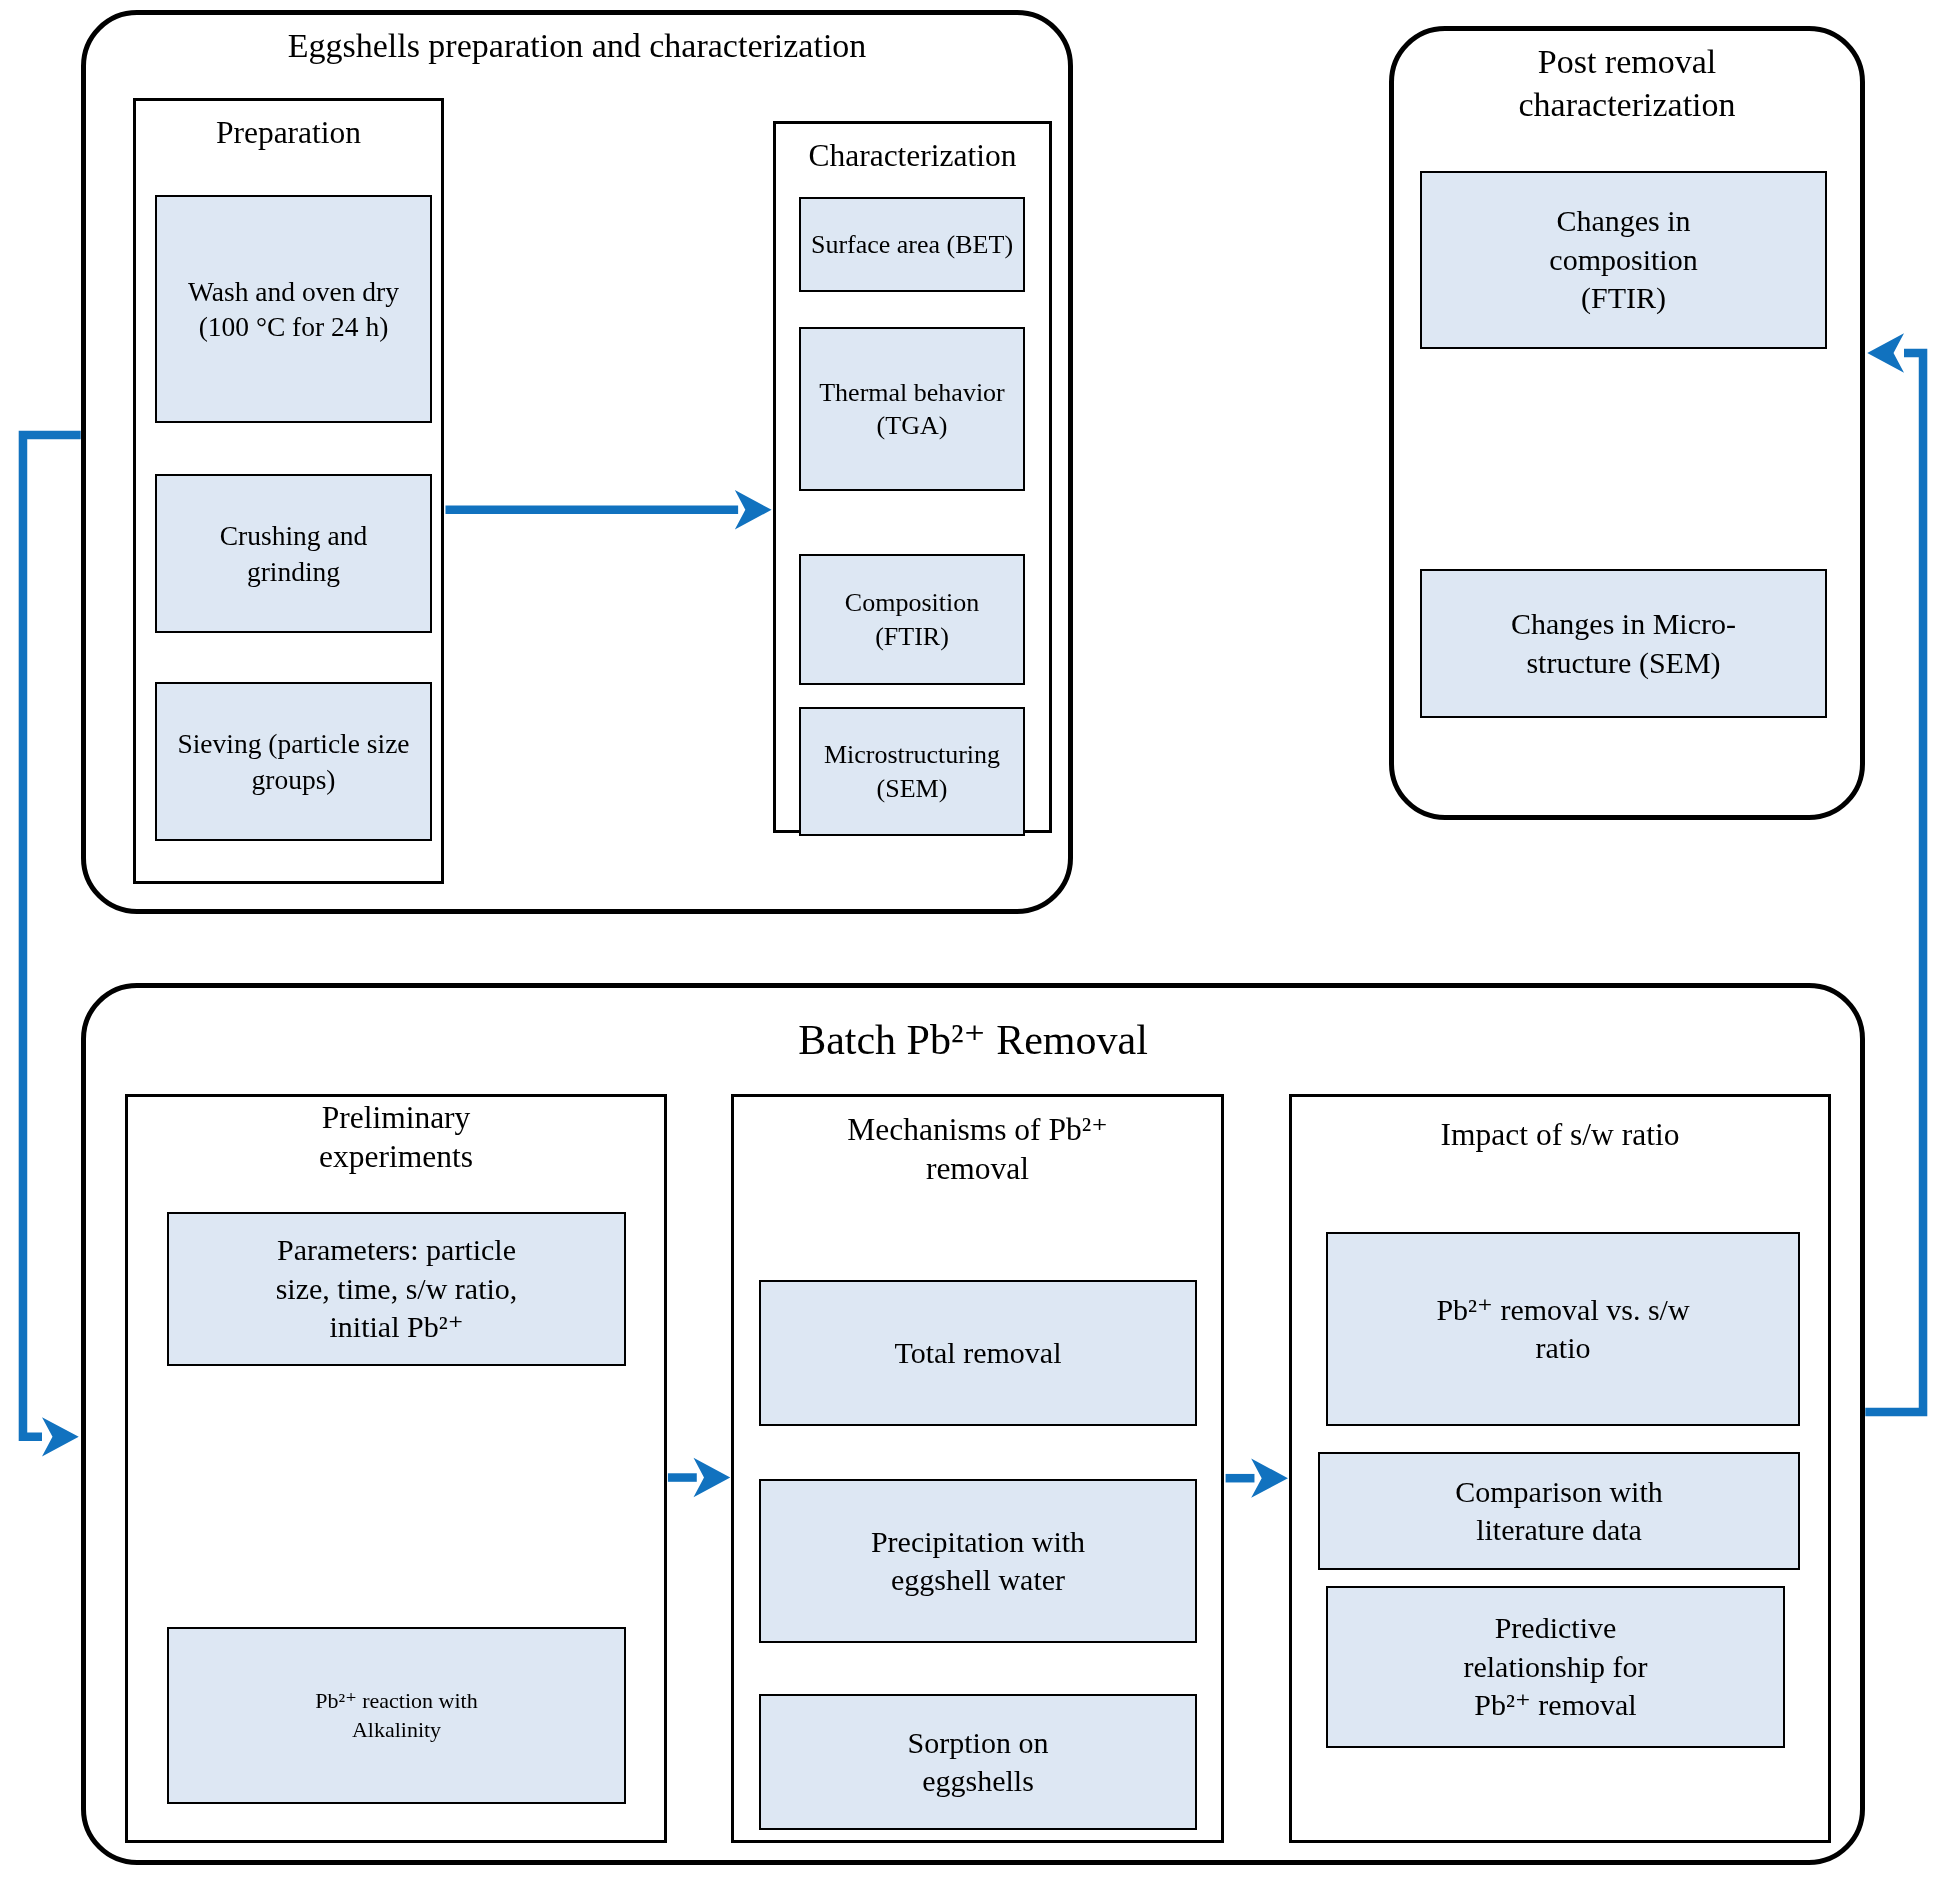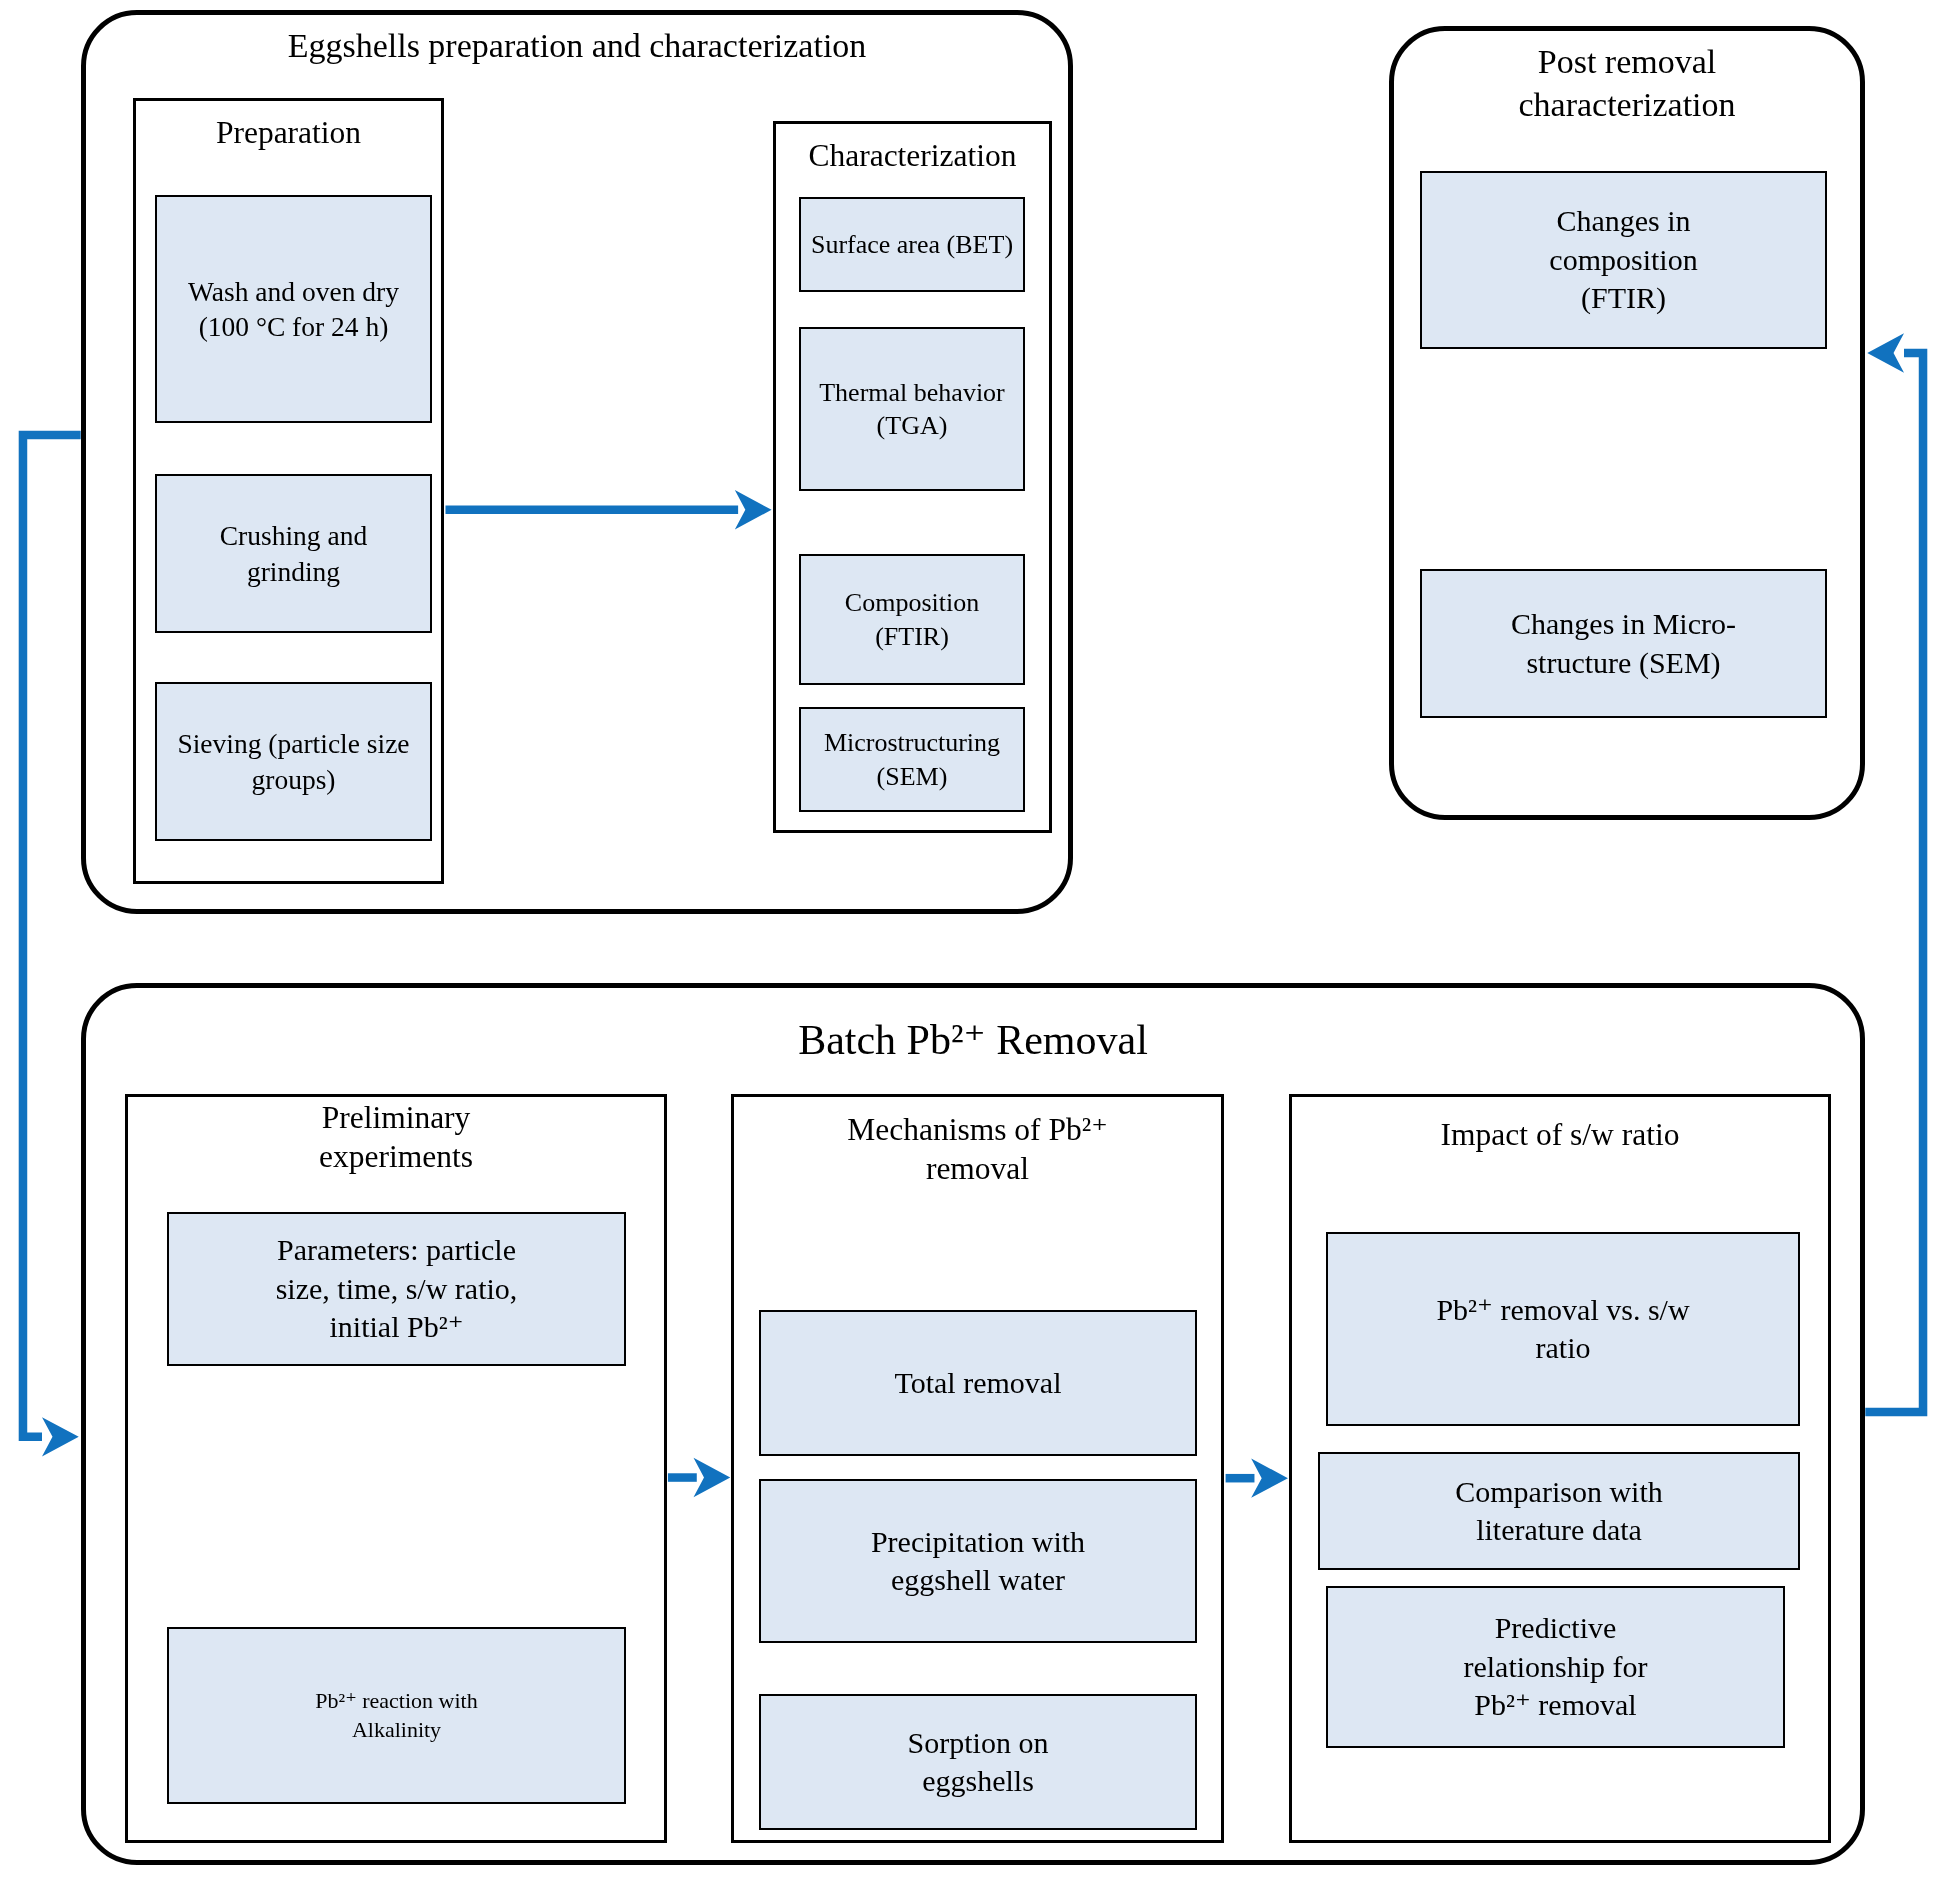--- a/index.html
+++ b/index.html
@@ -59,26 +59,26 @@
   #title-preliminary     {left:125px;top:1098px;width:542px;font-size:31.5px;}
   #title-mechanisms      {left:731px;top:1110px;width:493px;font-size:31.5px;}
   #title-impact          {left:1289px;top:1115px;width:542px;font-size:31.5px;}
   
   #item-wash {left:155px;top:195px;width:277px;height:228px;font-size:27.5px;}
   #item-crush{left:155px;top:474px;width:277px;height:159px;font-size:27.5px;}
   #item-sieve{left:155px;top:682px;width:277px;height:159px;font-size:27.5px;}
   #item-bet {left:799px;top:197px;width:226px;height:95px;font-size:26px;}
   #item-tga {left:799px;top:327px;width:226px;height:164px;font-size:26px;}
   #item-ftir{left:799px;top:554px;width:226px;height:131px;font-size:26px;}
-  #item-sem {left:799px;top:707px;width:226px;height:105px;font-size:26px;}
+  #item-sem {left:799px;top:707px;width:226px;height:129px;font-size:26px;}
   #item-post-ftir{left:1420px;top:163px;width:407px;height:178px;font-size:30px;margin-top:8px;}
   #item-post-sem {left:1420px;top:569px;width:407px;height:149px;font-size:30px;}
   #item-parameters{left:167px;top:1212px;width:459px;height:154px;font-size:30px;}
   #item-alkalinity{left:167px;top:1627px;width:459px;height:177px;font-size:22px;}
-  #item-total   {left:759px;top:1280px;width:438px;height:146px;font-size:30px;margin-top:30px;}
+  #item-total   {left:759px;top:1280px;width:438px;height:146px;font-size:30px;}
   #item-precip  {left:759px;top:1479px;width:438px;height:164px;font-size:30px;}
   #item-sorption{left:759px;top:1694px;width:438px;height:136px;font-size:30px;}
   #item-pb-sw     {left:1326px;top:1232px;width:474px;height:194px;font-size:30px;}
   #item-comparison{left:1318px;top:1452px;width:482px;height:118px;font-size:30px;}
   #item-predictive{left:1326px;top:1586px;width:459px;height:162px;font-size:30px;}
   
   #connectors{position:absolute;left:0;top:0;width:1946px;height:1904px;pointer-events:none;}
   #connectors path{fill:none;stroke:var(--accent);stroke-width:13px;stroke-linejoin:miter;}
   #connectors polygon{fill:var(--accent);stroke:none;}
 </style>

